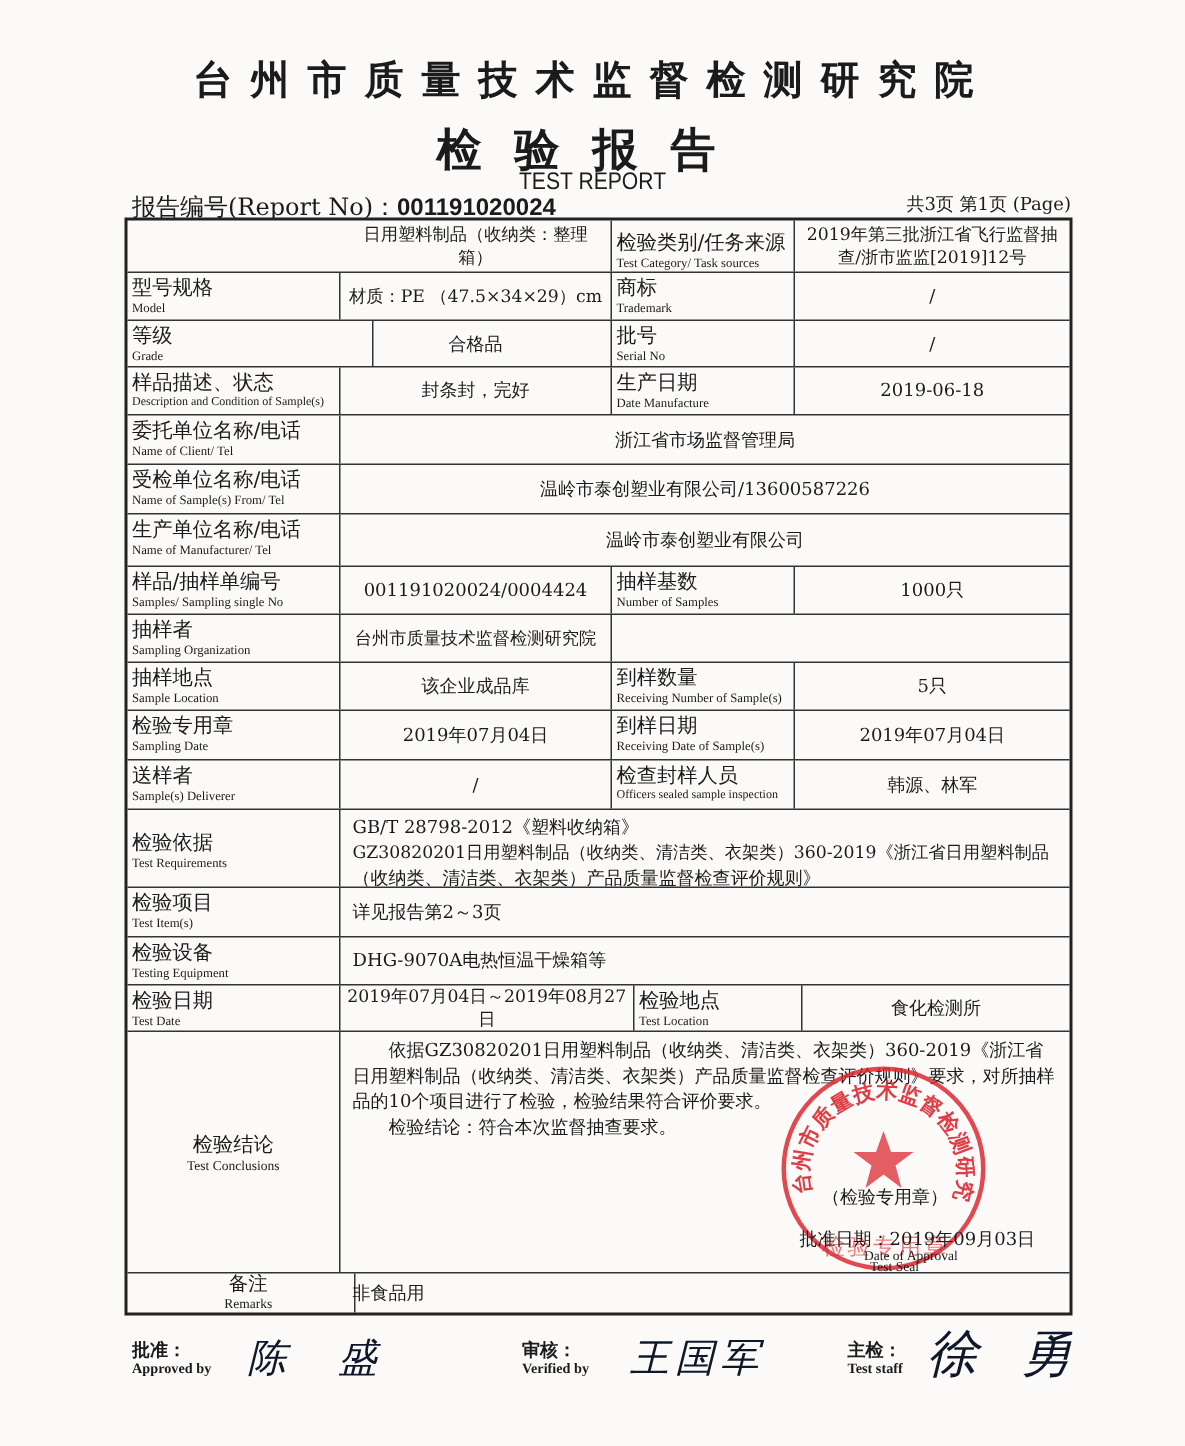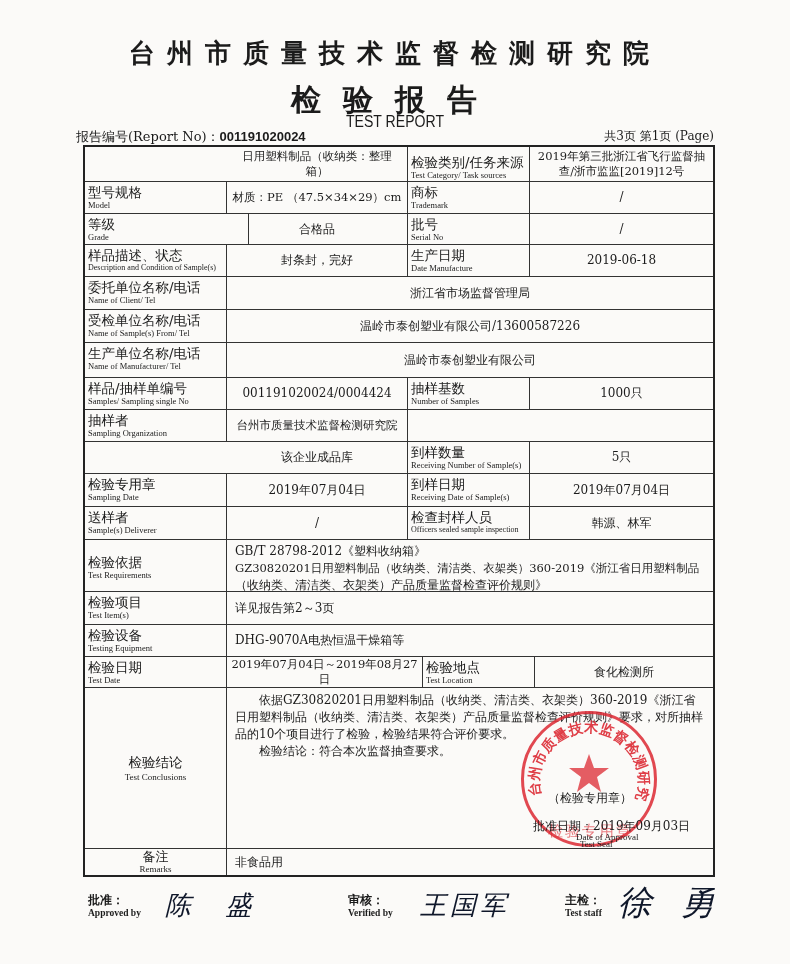--- a/index.html
+++ b/index.html
@@ -14,21 +14,21 @@
     font-family: "DejaVu Sans", sans-serif; font-weight: bold; font-size: 26px; letter-spacing: 12px;
   }
   .doc-title {
     position: absolute; left: 0; width: 790px; top: 80px; text-align: center;
     font-family: "DejaVu Sans", sans-serif; font-weight: bold; font-size: 30px; letter-spacing: 22px;
   }
   .doc-subtitle {
     position: absolute; left: 0; width: 790px; top: 113px; text-align: center;
     font-family: "Liberation Sans", sans-serif; font-size: 16px; transform: scaleX(0.88);
   }
-  .report-no { position: absolute; left: 76px; top: 128px; font-size: 13px; }
+  .report-no { position: absolute; left: 88px; top: 128px; font-size: 16px; }
   .report-no .num { font-family: "Liberation Sans", sans-serif; font-weight: bold; }
   .page-info { position: absolute; right: 76px; top: 128px; font-size: 12px; }
 
   .tbl {
     position: absolute; left: 83px; top: 145px; width: 632px; height: 732px;
     border: 2px solid #222; box-sizing: border-box;
   }
   .row { position: absolute; left: 0; width: 628px; border-bottom: 1px solid #333; box-sizing: border-box; }
   .row.last { border-bottom: none; }
   .cell { position: absolute; top: 0; height: 100%; border-right: 1px solid #333; box-sizing: border-box; overflow: hidden; }
@@ -163,20 +163,24 @@
 
   <div class="row" style="top:263px;height:32px;">
     <div class="cell lbl" style="left:0;width:142px;">
       <span class="zh">抽样者</span>
         <span class="en">Sampling Organization</span>
     </div>
     <div class="cell val" style="left:142px;width:181px;font-size:11.5px;">台州市质量技术监督检测研究院</div>
   </div>
 
   <div class="row" style="top:295px;height:32px;">
+    <div class="cell lbl" style="left:0;width:142px;">
+      <span class="zh">抽样地点</span>
+        <span class="en">Sample Location</span>
+    </div>
     <div class="cell val" style="left:142px;width:181px;">该企业成品库</div>
     <div class="cell lbl" style="left:323px;width:122px;">
       <span class="zh">到样数量</span>
         <span class="en">Receiving Number of Sample(s)</span>
     </div>
     <div class="cell val noborder" style="left:445px;width:183px;">5只</div>
   </div>
 
   <div class="row" style="top:327px;height:33px;">
     <div class="cell lbl" style="left:0;width:142px;">
@@ -250,21 +254,21 @@
       <span class="zh">检验结论</span>
         <span class="en">Test Conclusions</span>
     </div>
     <div class="cell noborder conclusion-text" style="left:142px;width:486px;">
       <p>依据GZ30820201日用塑料制品（收纳类、清洁类、衣架类）360-2019《浙江省日用塑料制品（收纳类、清洁类、衣架类）产品质量监督检查评价规则》要求，对所抽样品的10个项目进行了检验，检验结果符合评价要求。</p>
       <p>检验结论：符合本次监督抽查要求。</p>
     </div>
   </div>
 
   <div class="row last" style="top:702px;height:26px;">
-    <div class="cell centered-lbl" style="left:0;width:142px;align-items:center;">
+    <div class="cell centered-lbl" style="left:10px;width:142px;align-items:center;">
       <span class="zh" style="font-size:13px;line-height:14px">备注</span>
         <span class="en" style="line-height:10px">Remarks</span>
     </div>
     <div class="cell val left noborder" style="left:142px;width:486px;">非食品用</div>
   </div>
 </div>
 
 <div class="stamp">
   <svg class="stamp-ring" viewBox="0 0 130 130">
     <defs>

